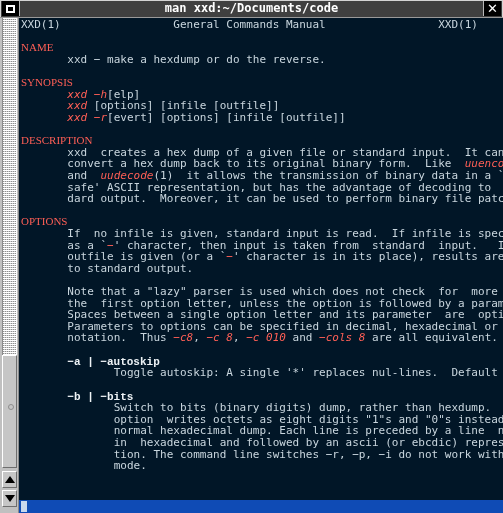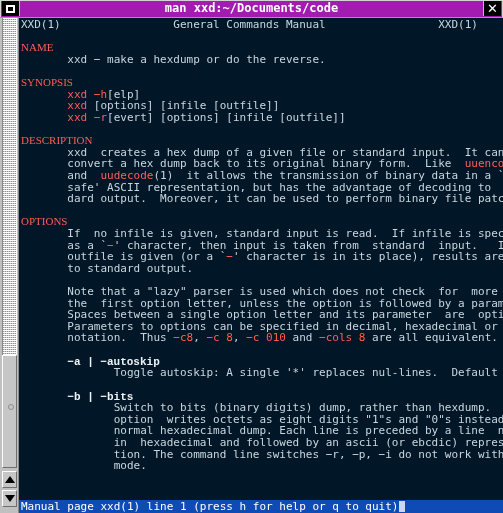--- a/index.html
+++ b/index.html
@@ -22,21 +22,21 @@
     background: #c0c0c0;
     box-sizing: border-box;
   }
 
   
   #titlebar {
     position: absolute;
     left: 0; top: 0;
     width: 503px;
     height: 18px;
-    background: #a21caf;
+    background: #404040;
     border-bottom: 1px solid #9a9a9a;
     box-sizing: border-box;
   }
   #titlebar::before {
     content: "";
     position: absolute;
     left: 0; top: 0; right: 0; bottom: 0;
     border-top: 1px solid #d4d4d4;
     border-left: 1px solid #d4d4d4;
     border-right: 1px solid #d4d4d4;
@@ -177,21 +177,21 @@
     color: #c9d6de;
     white-space: pre;
     letter-spacing: 0px;
   }
   .row {
     height: 11.62px;
     padding-left: 2px;
     white-space: pre;
   }
   .hdr { color: #ff5f56; font-family: Liberation Serif, serif; }
-  .opt { color: #ff5f56; }
+  .opt { color: #ff5f56; font-style: italic; }
   .bold { color: #eef3f6; font-weight: bold; font-family: Liberation Mono, monospace; }
   .dim  { color: #c9d6de; }
 
   #statusbar {
     position: absolute;
     left: 0;
     bottom: 0;
     width: 485px;
     height: 13px;
     background: #0f4bb5;
@@ -234,16 +234,16 @@
     <div class="sb-arrow" id="sb-up">
       <span class="tri"></span>
     </div>
     <div class="sb-arrow" id="sb-down">
       <span class="tri"></span>
     </div>
   </div>
 
   <div id="terminal">
     <div id="screen"><div class="row"><span class="dim">XXD(1)</span><span class="dim">                 General Commands Manual                 </span><span class="dim">XXD(1)</span></div><div class="row"><span class="dim"></span></div><div class="row"><span class="hdr">NAME</span></div><div class="row"><span class="dim">       xxd − make a hexdump or do the reverse.</span></div><div class="row"><span class="dim"></span></div><div class="row"><span class="hdr">SYNOPSIS</span></div><div class="row"><span class="dim">       </span><span class="opt">xxd</span><span class="dim"> </span><span class="opt">−h</span><span class="dim">[elp]</span></div><div class="row"><span class="dim">       </span><span class="opt">xxd</span><span class="dim"> [options] [infile [outfile]]</span></div><div class="row"><span class="dim">       </span><span class="opt">xxd</span><span class="dim"> </span><span class="opt">−r</span><span class="dim">[evert] [options] [infile [outfile]]</span></div><div class="row"><span class="dim"></span></div><div class="row"><span class="hdr">DESCRIPTION</span></div><div class="row"><span class="dim">       xxd  creates a hex dump of a given file or standard input.  It can also</span></div><div class="row"><span class="dim">       convert a hex dump back to its original binary form.  Like  </span><span class="opt">uuencode</span></div><div class="row"><span class="dim">       and  </span><span class="opt">uudecode</span><span class="dim">(1)  it allows the transmission of binary data in a `mail-</span></div><div class="row"><span class="dim">       safe' ASCII representation, but has the advantage of decoding to  stan−</span></div><div class="row"><span class="dim">       dard output.  Moreover, it can be used to perform binary file patching.</span></div><div class="row"><span class="dim"></span></div><div class="row"><span class="hdr">OPTIONS</span></div><div class="row"><span class="dim">       If  no infile is given, standard input is read.  If infile is specified</span></div><div class="row"><span class="dim">       as a `</span><span class="opt">−</span><span class="dim">' character, then input is taken from  standard  input.   If  no</span></div><div class="row"><span class="dim">       outfile is given (or a `</span><span class="opt">−</span><span class="dim">' character is in its place), results are sent</span></div><div class="row"><span class="dim">       to standard output.</span></div><div class="row"><span class="dim"></span></div><div class="row"><span class="dim">       Note that a "lazy" parser is used which does not check  for  more  than</span></div><div class="row"><span class="dim">       the  first option letter, unless the option is followed by a parameter.</span></div><div class="row"><span class="dim">       Spaces between a single option letter and its parameter  are  optional.</span></div><div class="row"><span class="dim">       Parameters to options can be specified in decimal, hexadecimal or octal</span></div><div class="row"><span class="dim">       notation.  Thus </span><span class="opt">−c8</span><span class="dim">, </span><span class="opt">−c 8</span><span class="dim">, </span><span class="opt">−c 010</span><span class="dim"> and </span><span class="opt">−cols 8</span><span class="dim"> are all equivalent.</span></div><div class="row"><span class="dim"></span></div><div class="row"><span class="dim">       </span><span class="bold">−a | −autoskip</span></div><div class="row"><span class="dim">              Toggle autoskip: A single '*' replaces nul-lines.  Default off.</span></div><div class="row"><span class="dim"></span></div><div class="row"><span class="dim">       </span><span class="bold">−b | −bits</span></div><div class="row"><span class="dim">              Switch to bits (binary digits) dump, rather than hexdump.   This</span></div><div class="row"><span class="dim">              option  writes octets as eight digits "1"s and "0"s instead of a</span></div><div class="row"><span class="dim">              normal hexadecimal dump. Each line is preceded by a line  number</span></div><div class="row"><span class="dim">              in  hexadecimal and followed by an ascii (or ebcdic) representa−</span></div><div class="row"><span class="dim">              tion. The command line switches −r, −p, −i do not work with this</span></div><div class="row"><span class="dim">              mode.</span></div></div>
-    <div id="statusbar"><span>Manual page xxd(1) line 1 (press h for help or q to quit)</span><span id="status-cursor"></span></div>
+    <div id="statusbar"><span id="status-cursor"></span></div>
   </div>
 
 </div>
 
 </body></html>

